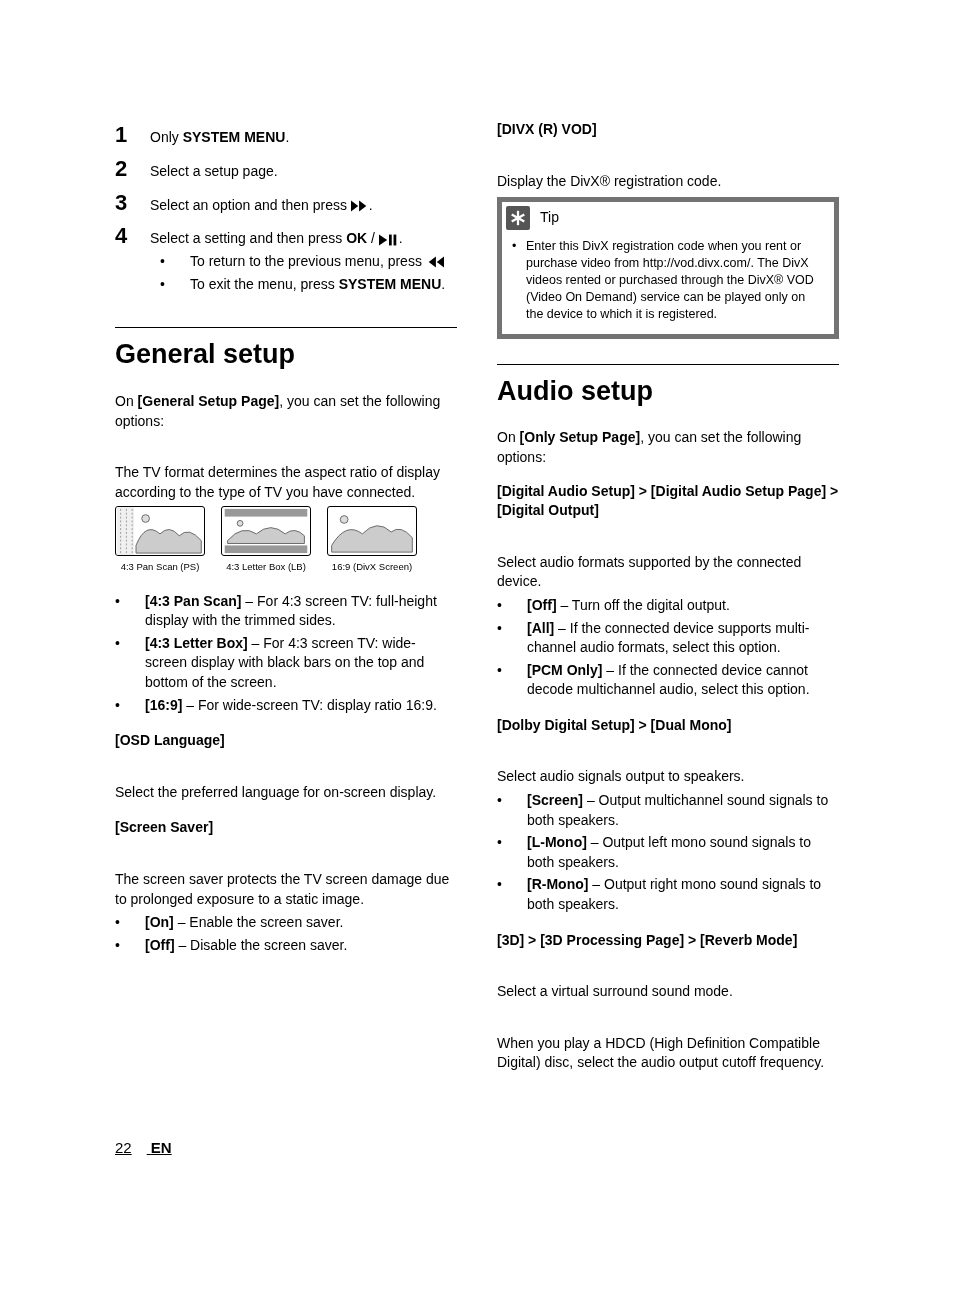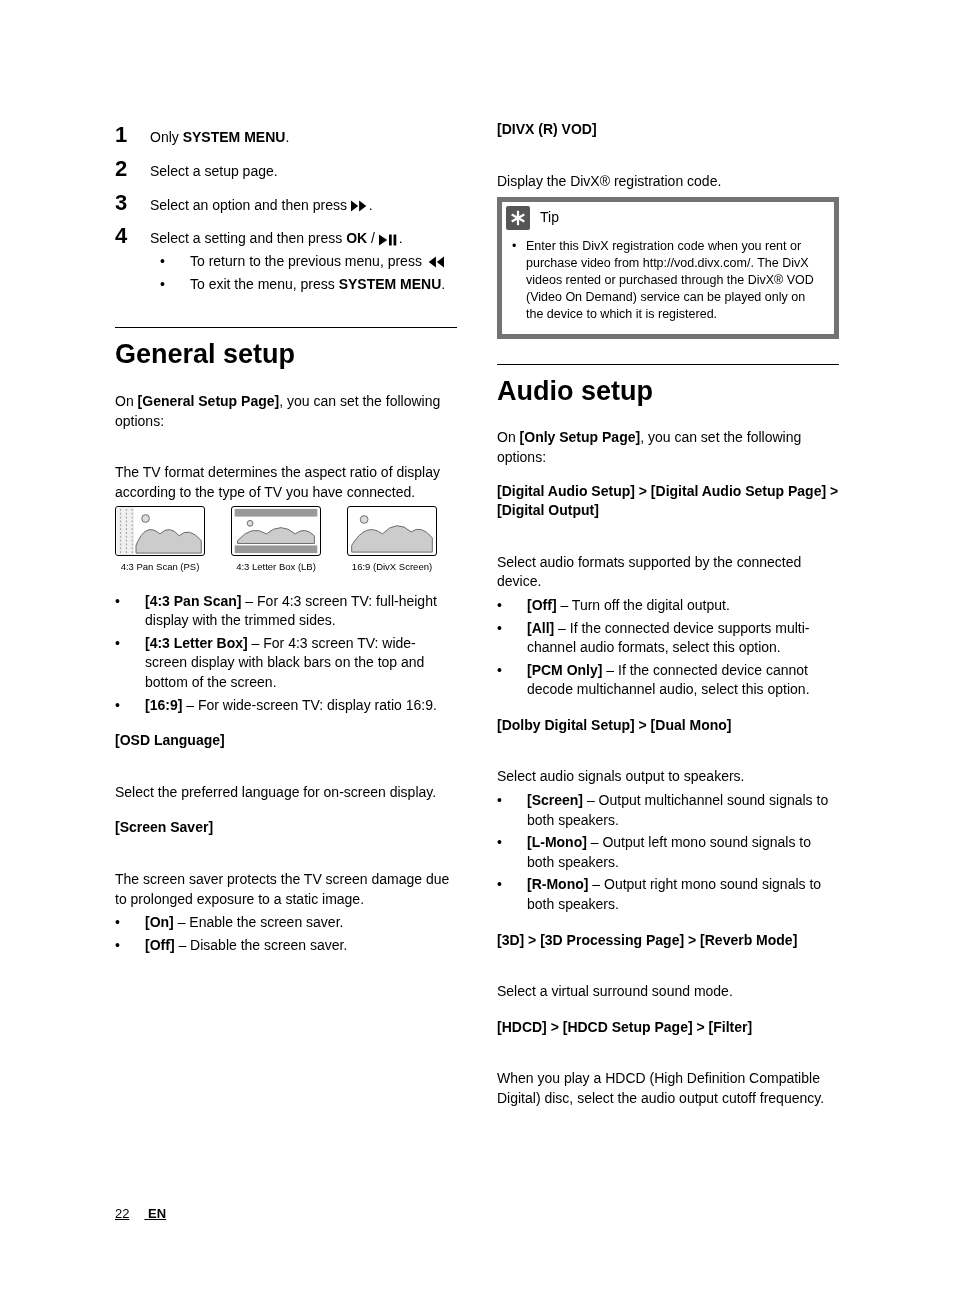--- a/index.html
+++ b/index.html
@@ -136,21 +136,21 @@
     .tip-body {
       padding: 0 10px 8px 10px;
       font-size: 12.5px;
       line-height: 1.35;
     }
     .tip-body .bullets .bullet {
       width: 14px;
     }
     .aspect-row {
       display: flex;
-      gap: 26px;
+      gap: 16px;
       margin-bottom: 18px;
       margin-top: 4px;
       align-items: center;
     }
     .aspect-item {
       text-align: center;
       font-size: 9.5px;
     }
     .aspect-img {
       width: 90px;
@@ -159,22 +159,22 @@
       border-radius: 3px;
       margin-bottom: 4px;
       position: relative;
       background: #fff;
     }
     .aspect-img svg {
       width: 100%;
       height: 100%;
     }
     .footer {
-      margin-top: 80px;
-      font-size: 13px;
+      margin-top: 48px;
+      font-size: 15px;
       text-decoration: underline;
     }
     .footer .pn {
       margin-right: 15px;
     }
   </style>
 </head>
 <body>
 
 <div class="columns">
@@ -384,21 +384,20 @@
           </li>
       </ul>
     </div>
 
     <div class="option-block">
       <div class="option-title">[3D] &gt; [3D Processing Page] &gt; [Reverb Mode]</div>
       <div class="option-desc">Select a virtual surround sound mode.</div>
     </div>
 
     <div class="option-block">
-      <div class="option-title">[HDCD] &gt; [HDCD Setup Page] &gt; [Filter]</div>
       <div class="option-desc">When you play a HDCD (High Definition Compatible Digital) disc, select the audio output cutoff frequency.</div>
     </div>
   </div>
 </div>
 
 <div class="footer">
   <span class="pn">22</span>
   <span class="bold">EN</span>
 </div>
 

